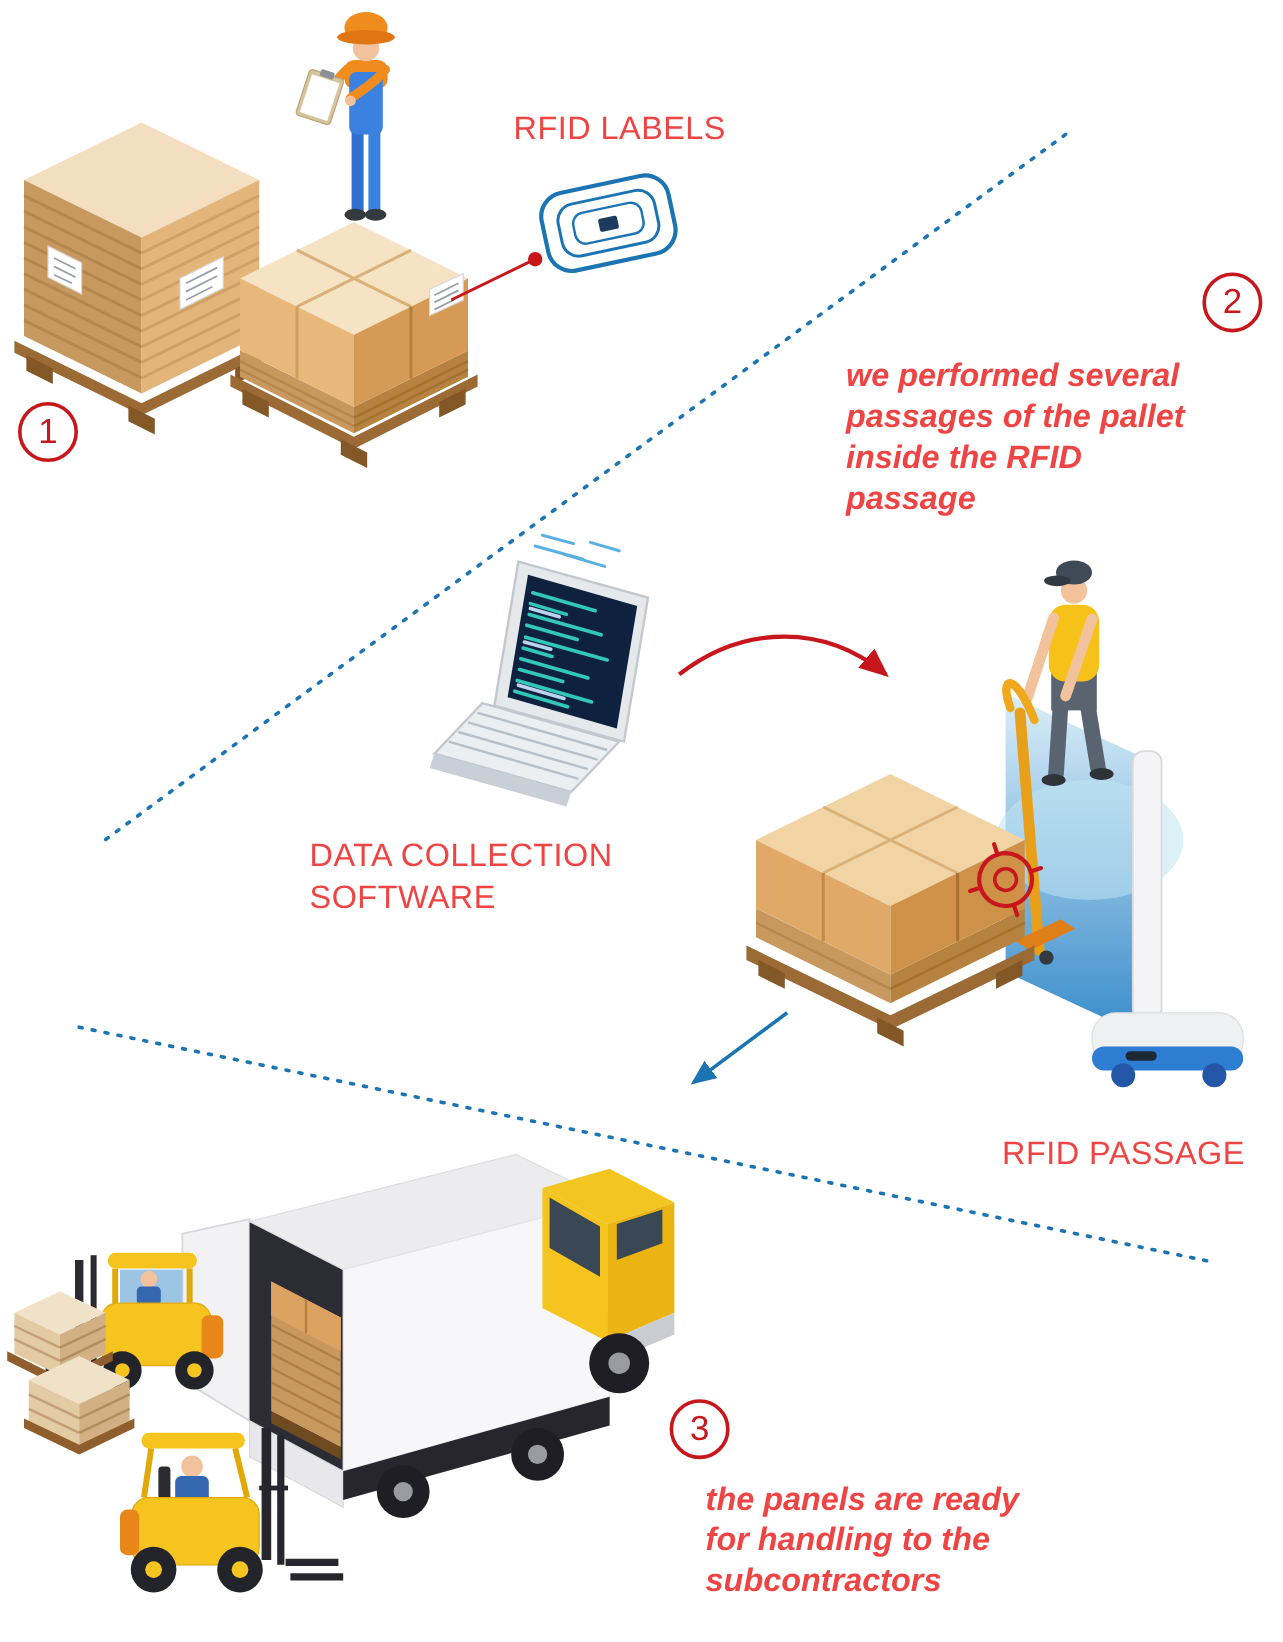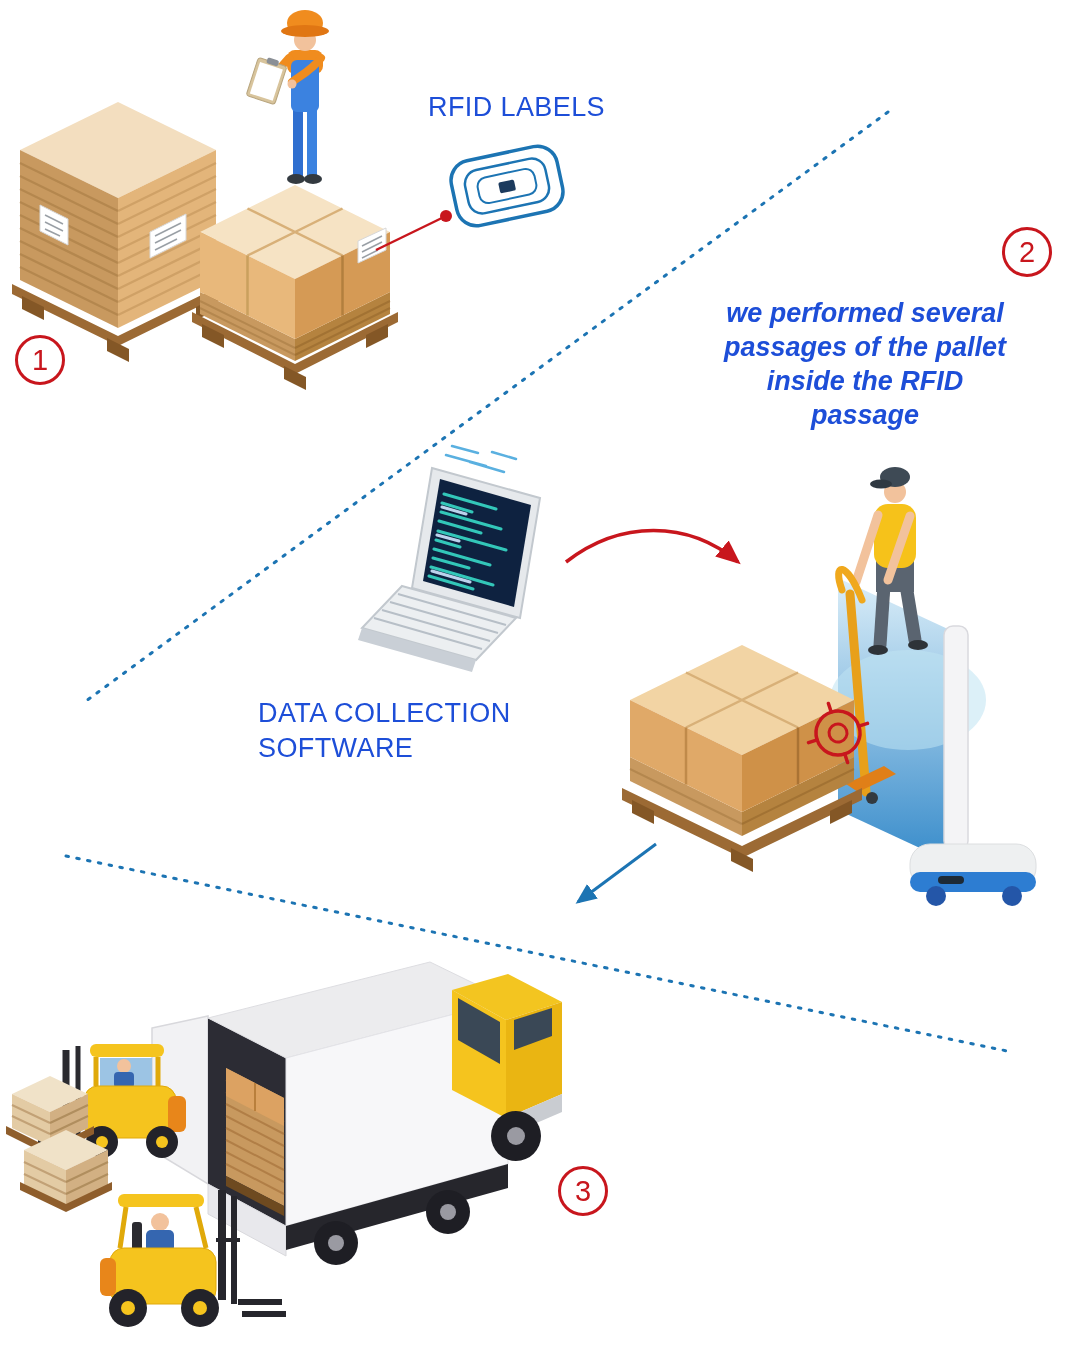--- a/index.html
+++ b/index.html
@@ -1,22 +1,22 @@
 <!DOCTYPE html>
 <html><head>
 <meta charset="utf-8">
 <style>
   html,body{margin:0;padding:0;background:#ffffff;}
   .page{position:relative;width:1069px;height:1368px;background:#fff;overflow:hidden;
         font-family:"Liberation Sans", sans-serif;}
   .art{position:absolute;left:0;top:0;z-index:1;}
-  .txt{position:absolute;z-index:2;color:#1d4ed8;white-space:pre-line;}
+  .txt{position:absolute;z-index:2;color:#ef4444;white-space:pre-line;}
   .label{font:400 27px/1.3 "Liberation Sans", sans-serif;letter-spacing:.4px;}
   .caption{font:italic 700 27px/1.26 "Liberation Sans", sans-serif;}
-  .caption.right{text-align:center;}
+  .caption.right{text-align:left;}
   .badge{position:absolute;z-index:2;width:44px;height:44px;border:3px solid #c8161d;
          border-radius:50%;background:#fff;color:#c8161d;text-align:center;
          font:400 29px/44px "Liberation Sans", sans-serif;}
 </style>
 </head>
 <body>
 
 <div class="page">
 
 <svg class="art" width="1069" height="1368" viewBox="0 0 1069 1368">
@@ -273,16 +273,20 @@
 
 <div class="badge" style="left:1002px;top:227px;">2</div>
 <div class="txt caption right" style="left:705px;top:296px;width:320px;">we performed several
 passages of the pallet
 inside the RFID
 passage</div>
 
 <div class="txt label" style="left:258px;top:696px;">DATA COLLECTION
 SOFTWARE</div>
 
+<div class="txt label" style="left:835px;top:944px;">RFID PASSAGE</div>
 
 <div class="badge" style="left:558px;top:1166px;">3</div>
+<div class="txt caption" style="left:588px;top:1232px;width:300px;">the panels are ready
+for handling to the
+subcontractors</div>
 
 </div>
 
 </body></html>

